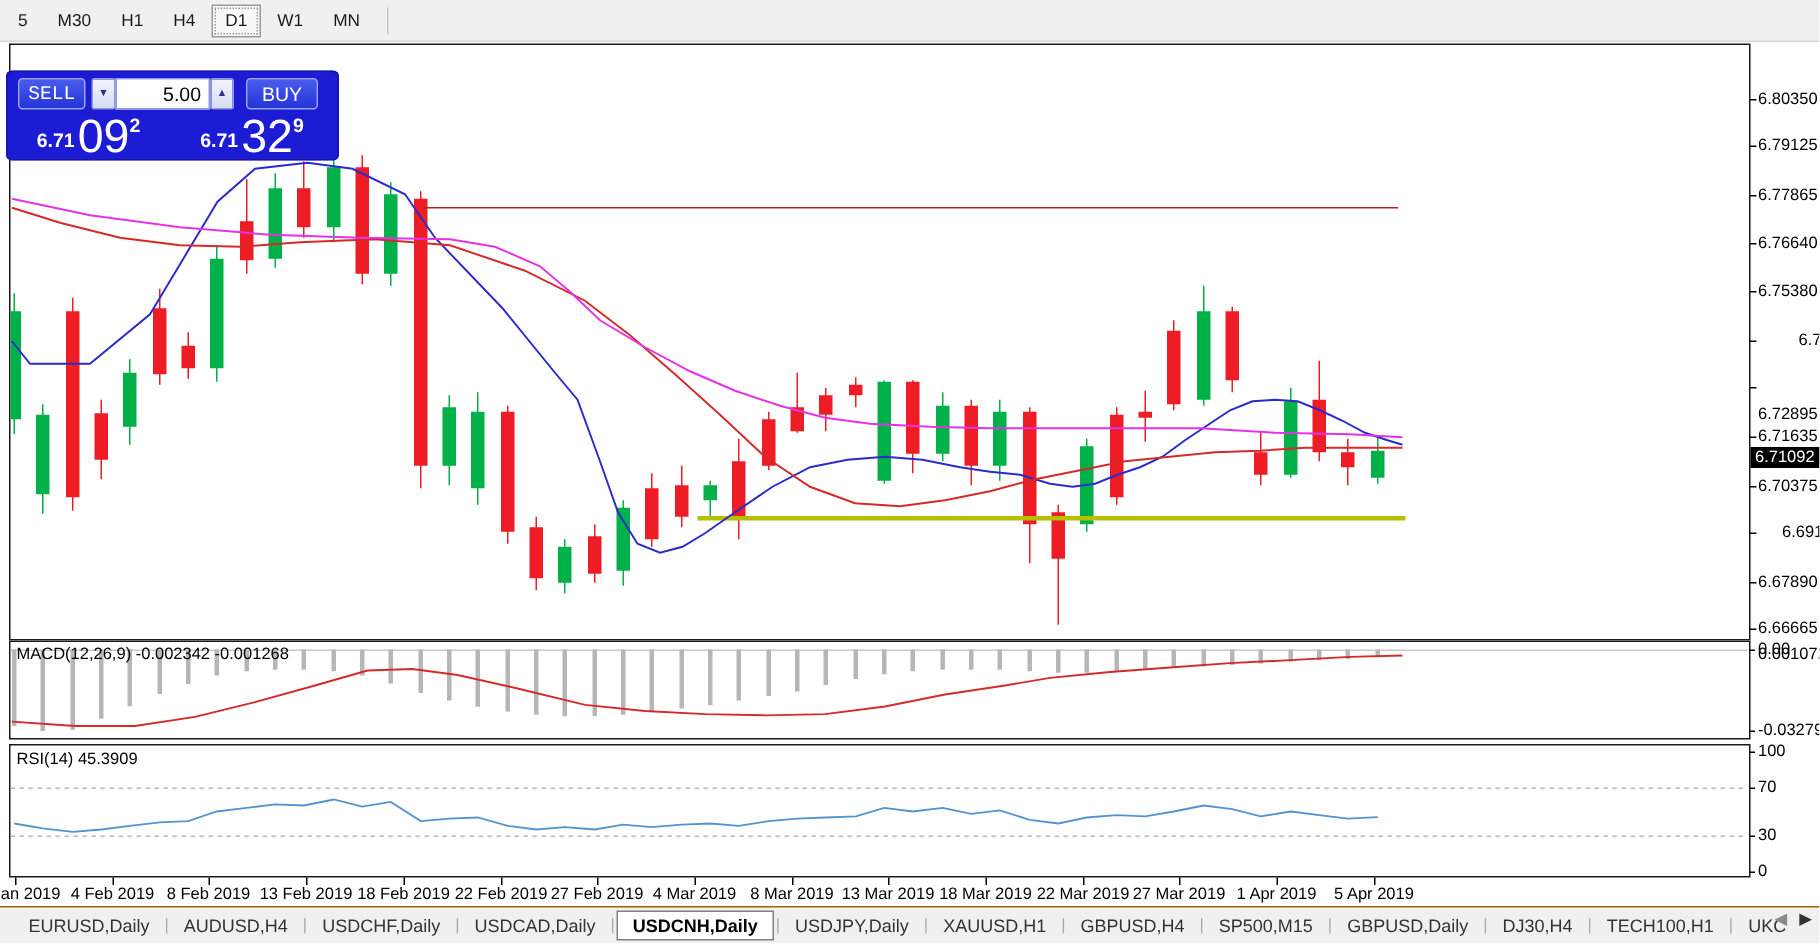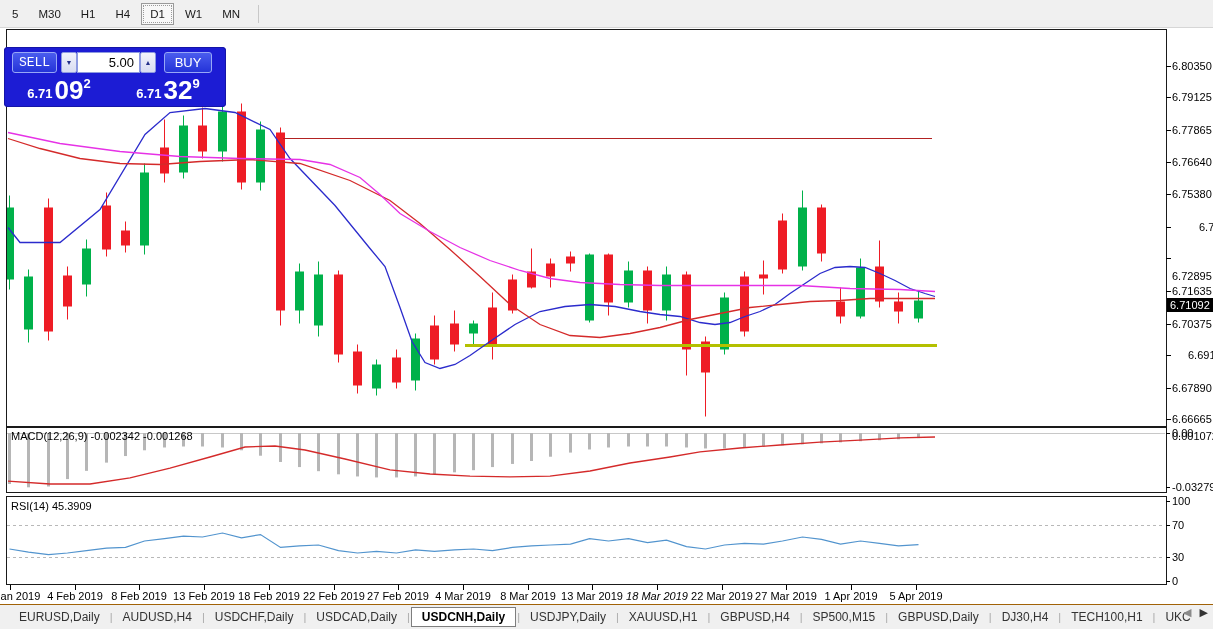--- a/index.html
+++ b/index.html
@@ -41,21 +41,21 @@
                display:flex;align-items:center;justify-content:center;cursor:pointer;}
   #vol-down{left:57px;border-radius:2px;}
   #vol-up{left:136px;border-radius:2px;}
   .tp-field{position:absolute;left:73px;top:0;width:63px;height:21px;background:#fff;border:1px solid #8d9ae0;
             box-sizing:border-box;font-size:13px;text-align:right;padding:0 5px;font-family:"Liberation Sans",sans-serif;}
   .tp-tile{position:absolute;top:29px;height:29px;color:#fff;display:flex;align-items:flex-end;
            justify-content:center;cursor:pointer;text-align:center;}
   #sell-tile{left:3px;width:104px;}
   #buy-tile{left:112px;width:104px;}
   .tile-small{font-size:13px;font-weight:bold;line-height:22px;margin-right:2px;}
-  .tile-big{font-size:26px;line-height:29px;font-weight:bold;}
+  .tile-big{font-size:31px;line-height:29px;font-weight:normal;}
   .tile-sup{font-size:13px;font-weight:bold;line-height:13px;align-self:flex-start;margin-top:1px;}
   
   .tabbar{position:absolute;left:0;top:604px;width:1213px;height:25px;background:#f0f0f0;
           border-top:1px solid #a16207;display:flex;align-items:center;padding-left:10px;
           box-sizing:border-box;overflow:hidden;}
   .tab{padding:2px 9px;font-size:12px;color:#333;white-space:nowrap;cursor:pointer;}
   .tab.active{background:#fff;border:1px solid #7e7e7e;color:#000;font-weight:bold;padding:2px 10px;}
   .tab-sep{color:#aaa;padding:0 1px;}
   .tab-arrows{position:absolute;right:5px;top:606px;display:flex;gap:8px;align-items:center;}
   .tab-arrow{font-size:11px;color:#333;cursor:pointer;}
@@ -343,21 +343,21 @@
       <div class="date-label" style="left: -30px;">30 Jan 2019</div>
       <div class="date-label" style="left: 35px;">4 Feb 2019</div>
       <div class="date-label" style="left: 99px;">8 Feb 2019</div>
       <div class="date-label" style="left: 164px;">13 Feb 2019</div>
       <div class="date-label" style="left: 229px;">18 Feb 2019</div>
       <div class="date-label" style="left: 294px;">22 Feb 2019</div>
       <div class="date-label" style="left: 358px;">27 Feb 2019</div>
       <div class="date-label" style="left: 423px;">4 Mar 2019</div>
       <div class="date-label" style="left: 488px;">8 Mar 2019</div>
       <div class="date-label" style="left: 552px;">13 Mar 2019</div>
-      <div class="date-label" style="left: 617px; font-style: italic;">18 Mar 2019</div>
+      <div class="date-label" style="left: 617px;">18 Mar 2019</div>
       <div class="date-label" style="left: 682px;">22 Mar 2019</div>
       <div class="date-label" style="left: 746px;">27 Mar 2019</div>
       <div class="date-label" style="left: 811px;">1 Apr 2019</div>
       <div class="date-label" style="left: 876px;">5 Apr 2019</div>
     </div>
 
   <div class="tabbar">
       <div class="tab">EURUSD,Daily</div>
       <div class="tab-sep">|</div>
       <div class="tab">AUDUSD,H4</div>

